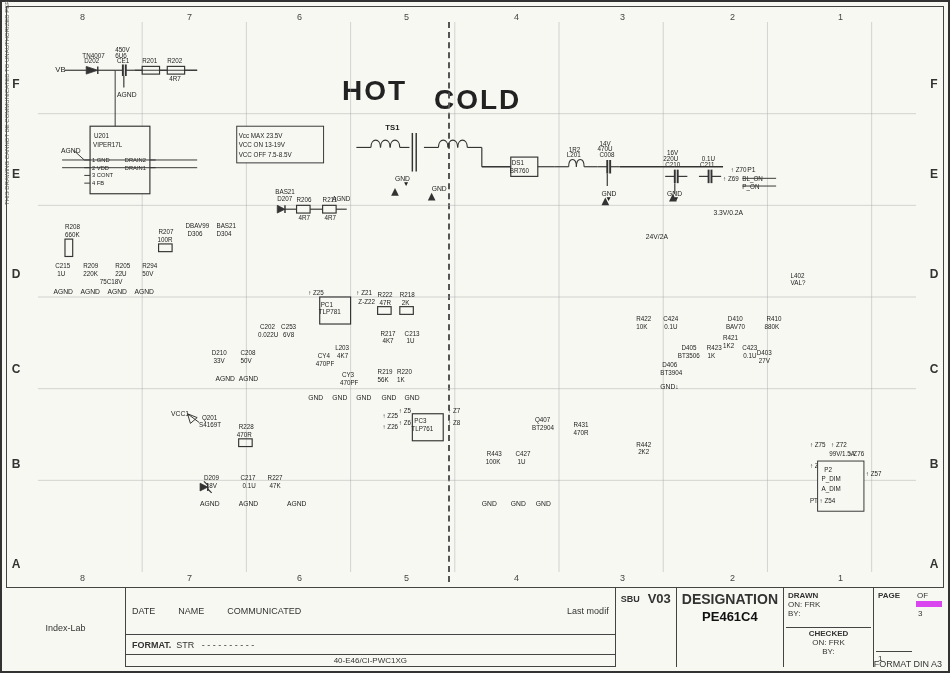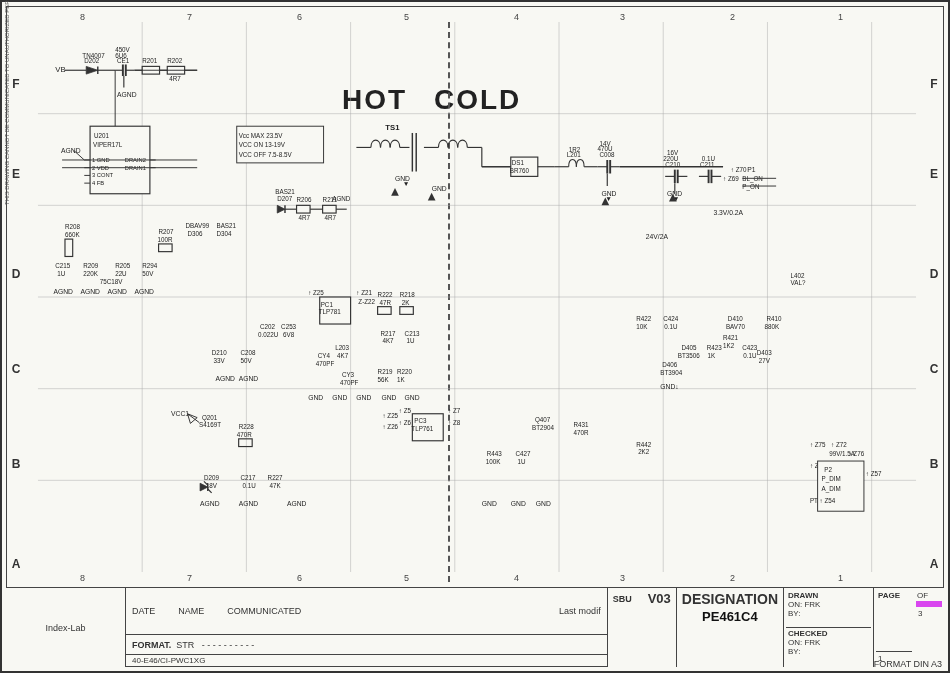--- a/index.html
+++ b/index.html
@@ -31,21 +31,21 @@
       position: absolute;
       font-size: 12px;
       font-weight: bold;
       color: #333;
       width: 16px;
       text-align: center;
     }
     
     .hot-label {
       position: absolute;
-      top: 82px;
+      top: 73px;
       left: 340px;
       font-size: 28px;
       font-weight: bold;
       color: #222;
       letter-spacing: 2px;
     }
     .cold-label {
       position: absolute;
       top: 82px;
       left: 432px;
@@ -131,21 +131,21 @@
       flex-direction: column;
       border-right: 1px solid #444;
       padding: 3px 5px;
     }
     .title-right-info-row {
       display: flex;
       font-size: 9px;
       color: #333;
       align-items: center;
       margin-bottom: 2px;
-      gap: 16px;
+      gap: 8px;
       text-align: right;
     }
     .title-right-info-row span:first-child {
       font-weight: bold;
     }
     .designation-block {
       flex: 1;
       border-right: 1px solid #444;
       padding: 3px 5px;
       display: flex;
@@ -174,20 +174,21 @@
       border-right: 1px solid #444;
     }
     .drawn-row {
       flex: 1;
       border-bottom: 1px solid #444;
       padding: 1px 2px;
     }
     .checked-row {
       flex: 1;
       padding: 1px 2px;
+      text-align: center;
     }
     .page-block {
       flex: 0 0 40px;
       display: flex;
       flex-direction: column;
       font-size: 8px;
       color: #333;
       padding: 2px;
     }
     .page-row {
@@ -707,21 +708,21 @@
         <span style="flex:1"></span>
         <span>Last modif</span>
       </div>
       <div class="title-center-mid">
         <span>
           <b>FORMAT.</b>
           &nbsp;<span>STR</span>
           &nbsp;&nbsp;- - - - - - - - - -
         </span>
       </div>
-      <div style="padding:1px 6px;font-size:8px;color:#333;border-bottom:1px solid #444;">
+      <div style="padding:1px 6px;font-size:8px;color:#333;border-bottom:1px solid #444;text-align:center;">
         <span>40-E46/CI-PWC1XG</span>
       </div>
     </div>
     <div class="title-right">
       <div class="title-right-info">
         <div class="title-right-info-row">
           <span>SBU</span>
           <span style="font-size:13px;font-weight:bold;">V03</span>
         </div>
       </div>

